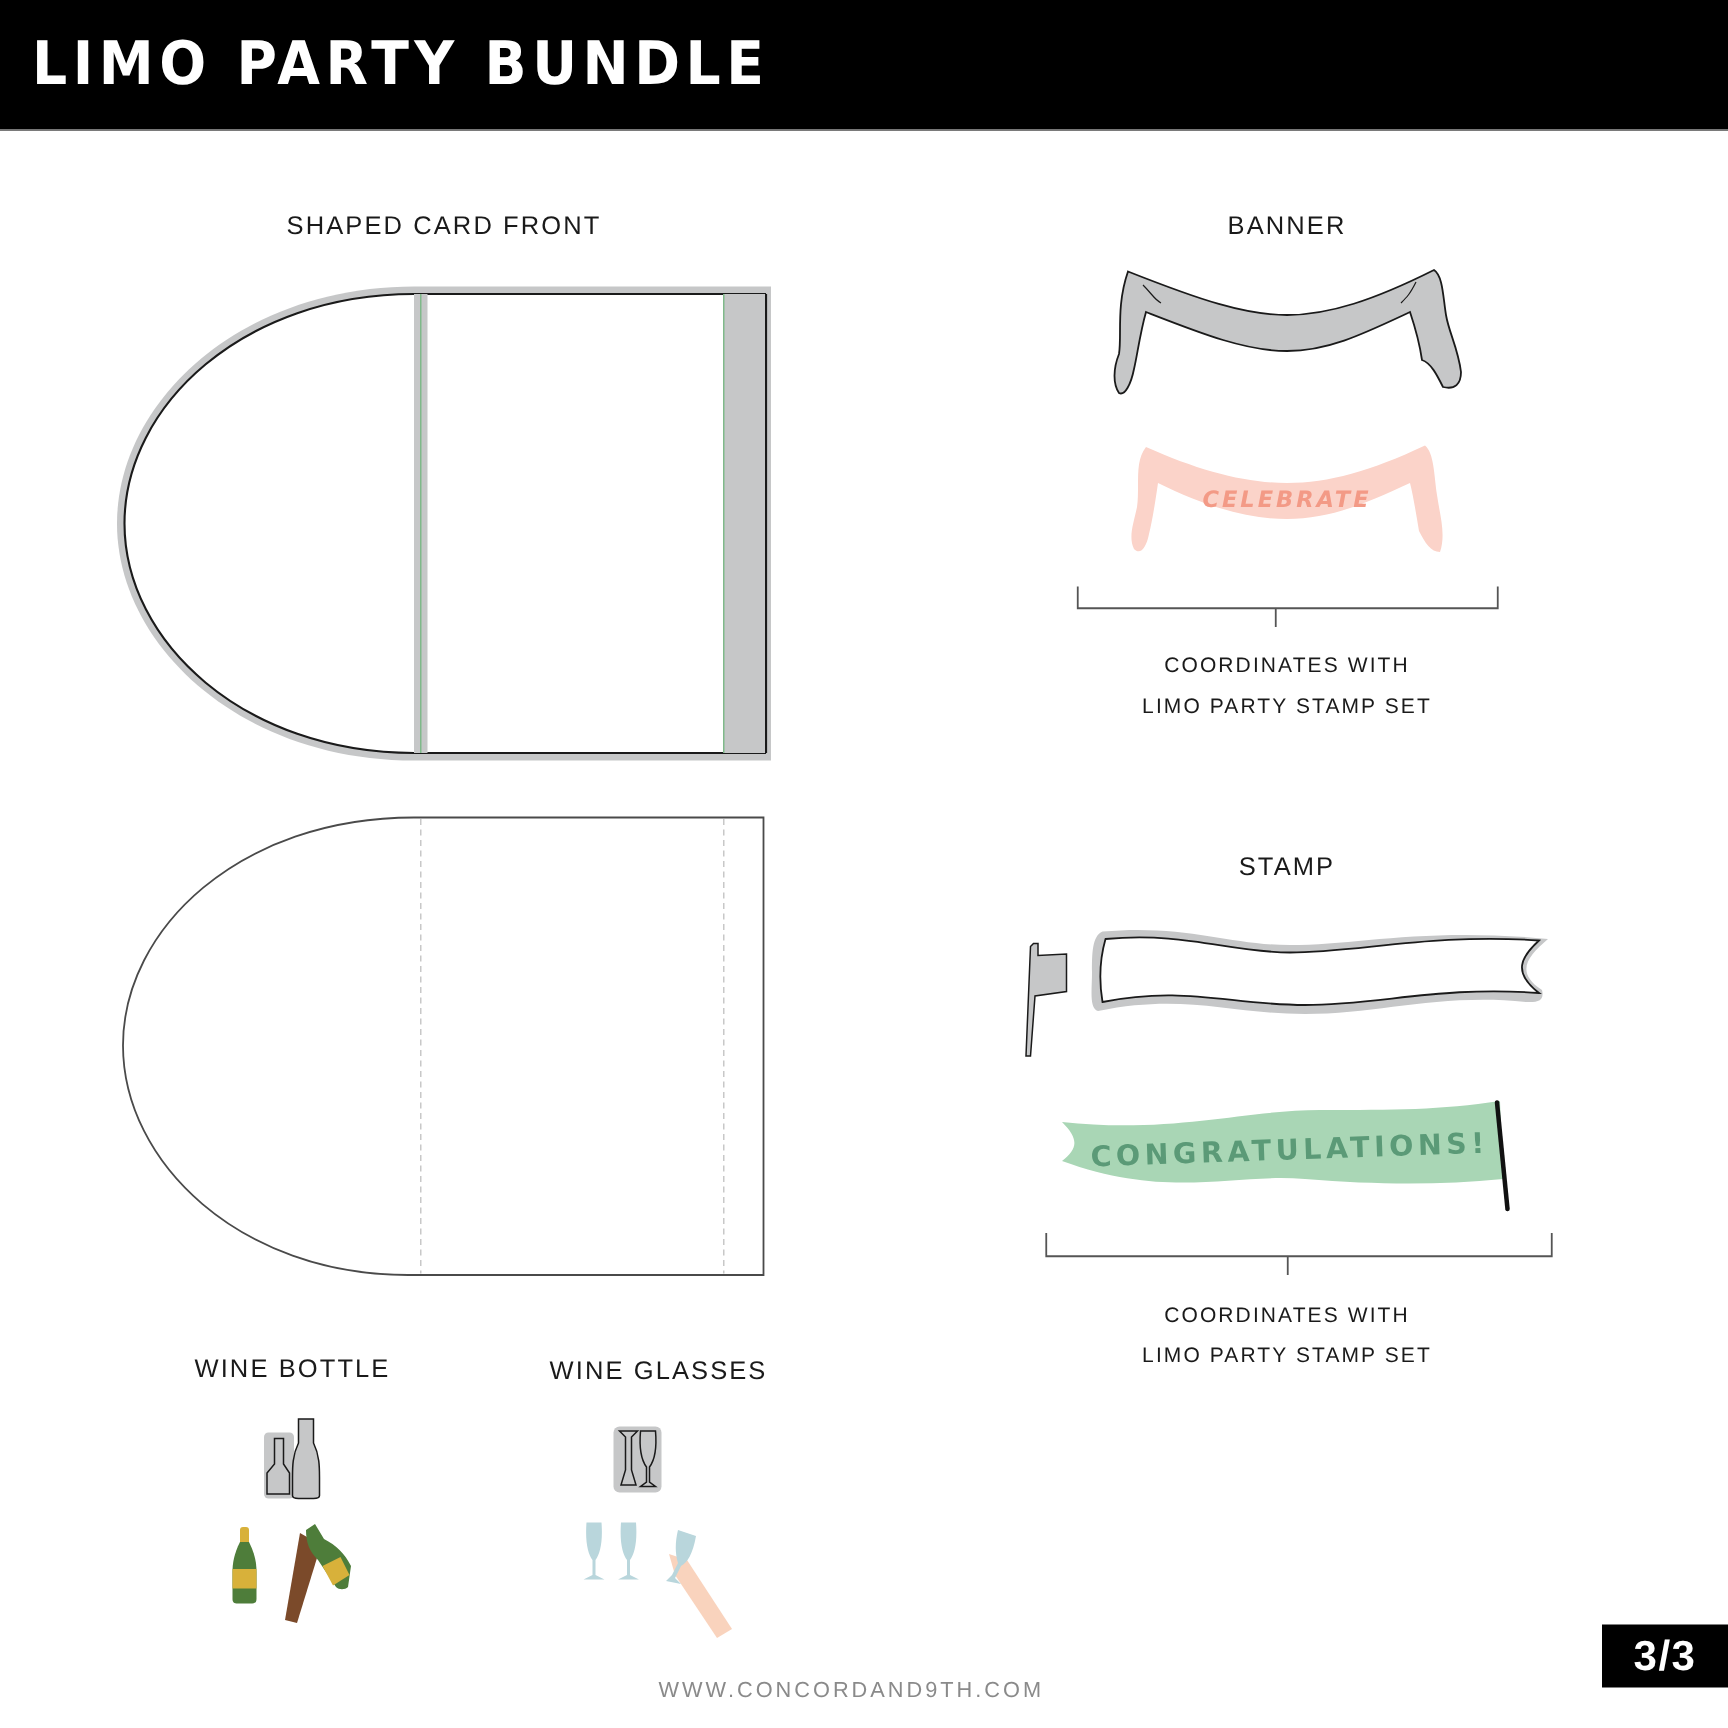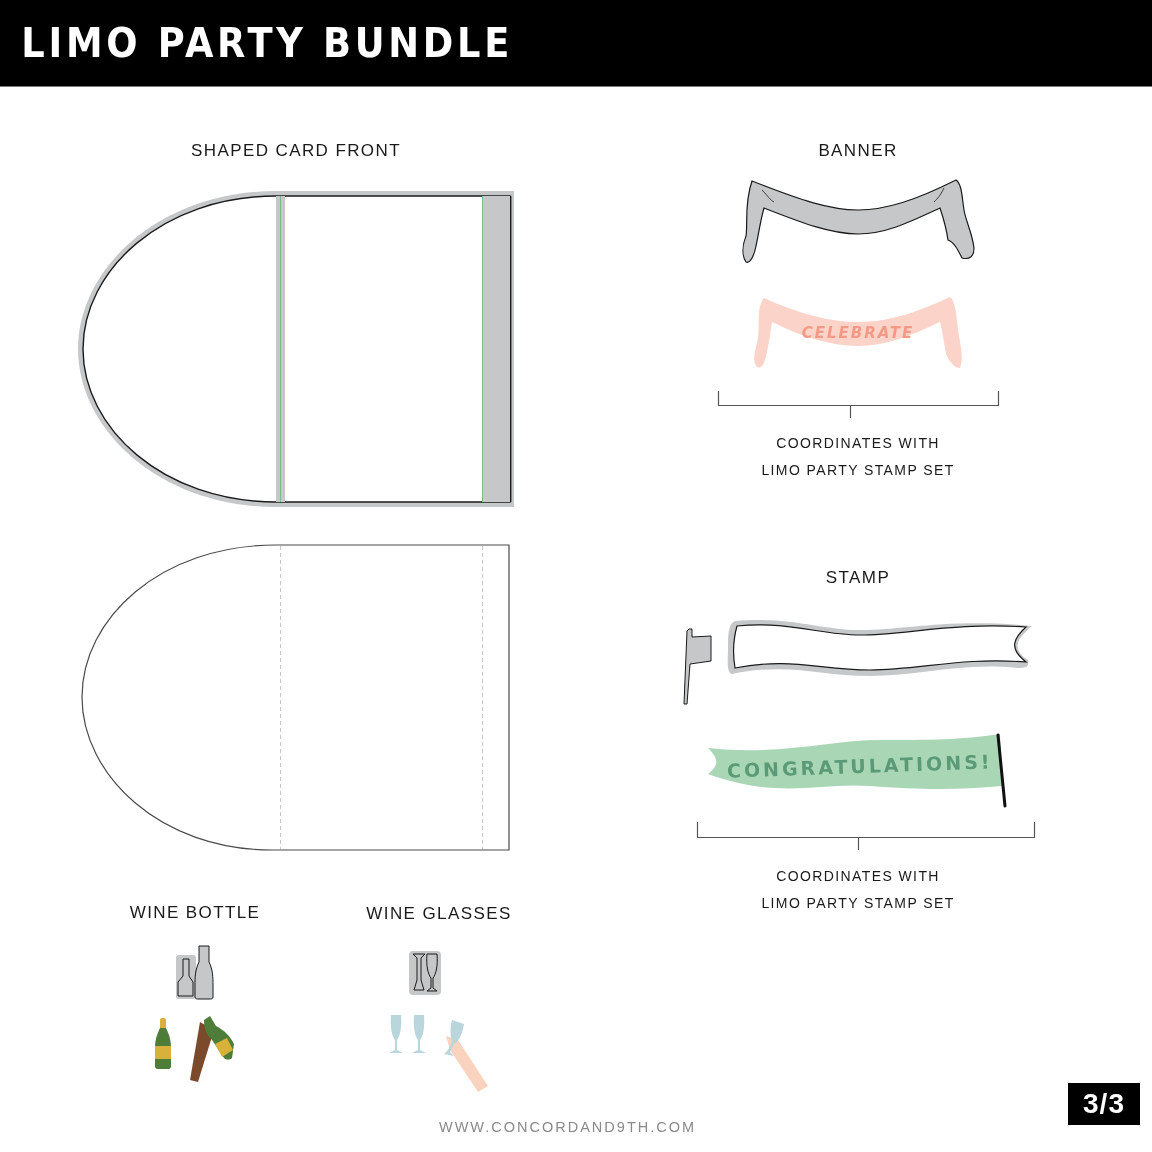--- a/index.html
+++ b/index.html
@@ -9,21 +9,21 @@
               border-bottom: 1px solid #777; display: flex; align-items: center; }
     .header-title { color: #fff; font-family: "DejaVu Sans", sans-serif; font-size: 40px; font-weight: 600;
                     letter-spacing: 4px; transform: scaleX(0.92); }
     .label { position: absolute; font-size: 17px; letter-spacing: 1.4px; color: #1a1a1a; text-align: center;
              white-space: nowrap; transform: translateX(-50%); }
     .coord { position: absolute; font-size: 14px; letter-spacing: 1.4px; color: #1a1a1a; text-align: center;
              line-height: 27px; transform: translateX(-50%); white-space: nowrap; }
     .coord span { display: block; }
     svg { position: absolute; overflow: visible; }
     .footer-url { position: absolute; left: 439px; top: 1119px; font-size: 14.5px; letter-spacing: 2px; color: #8a8a8a; }
-    .page-badge { position: absolute; left: 1068px; top: 1083px; width: 72px; height: 42px; background: #000;
+    .page-badge { position: absolute; left: 1068px; top: 1083px; width: 84px; height: 42px; background: #000;
                   color: #fff; font-size: 28px; font-weight: 700; display: flex; align-items: center;
                   justify-content: center; letter-spacing: 1px; }
   </style>
 </head>
 <body>
 
 <div class="header">
   <div class="header-title">LIMO PARTY BUNDLE</div>
 </div>
 

